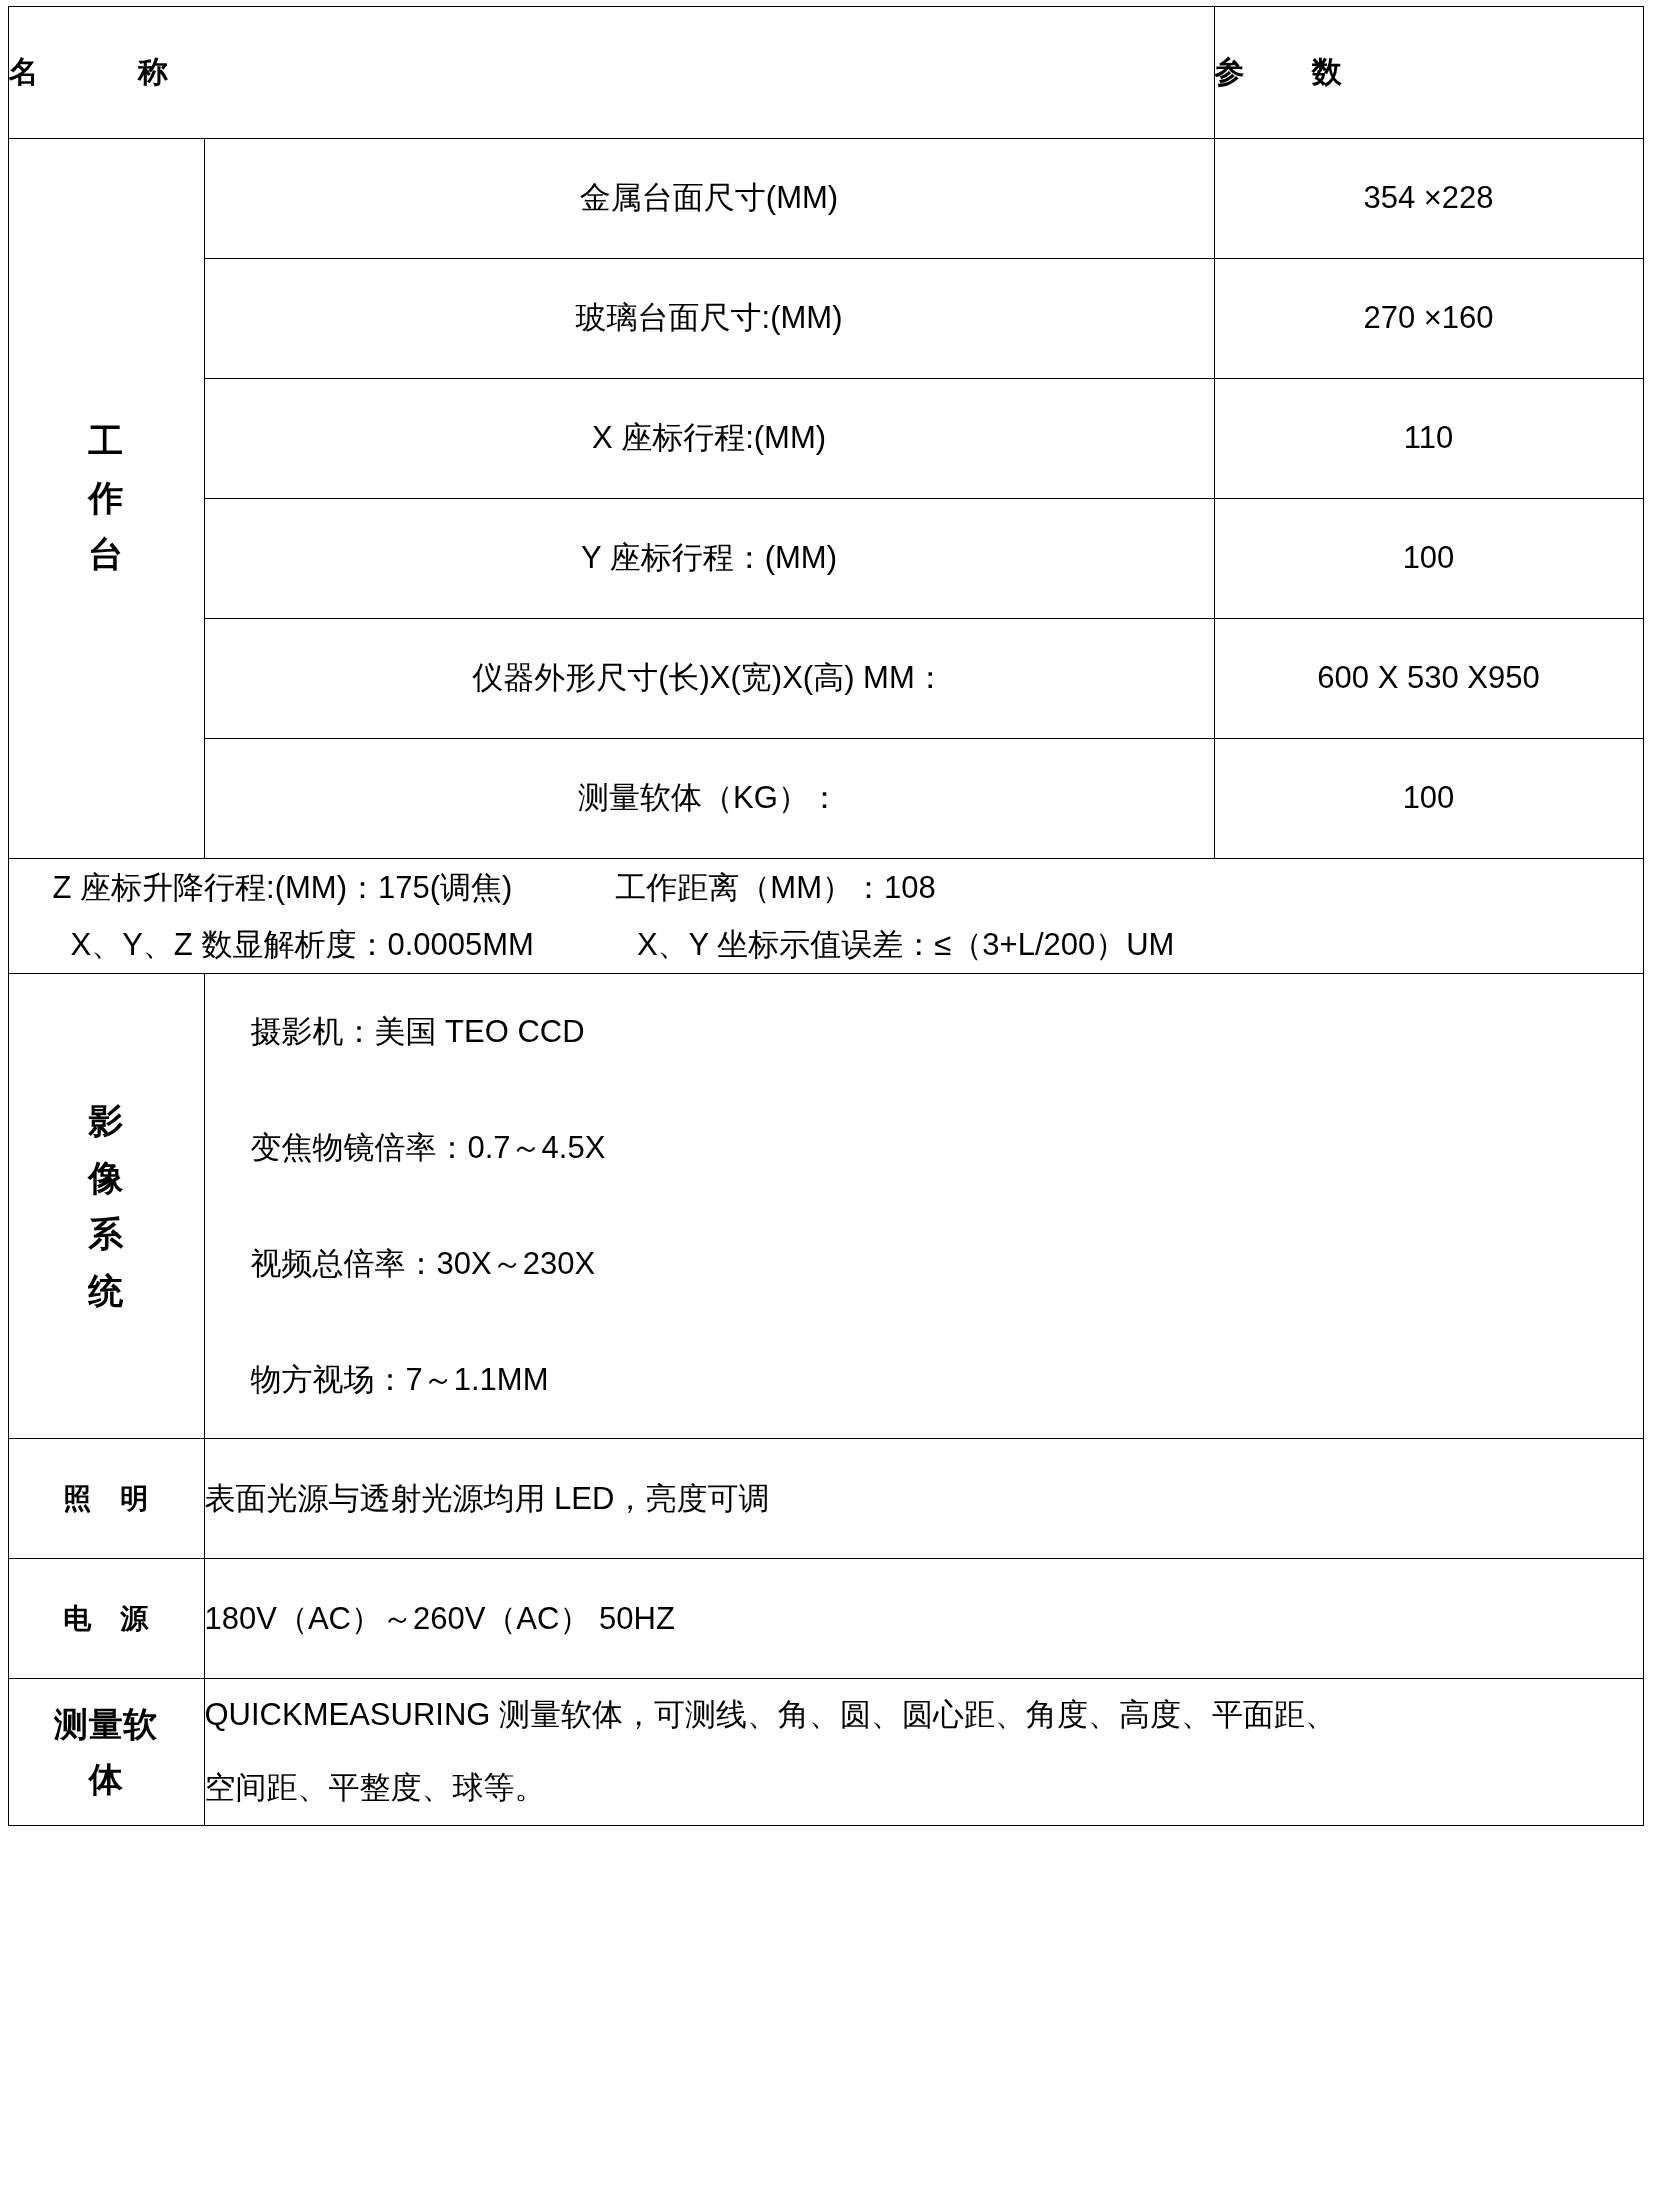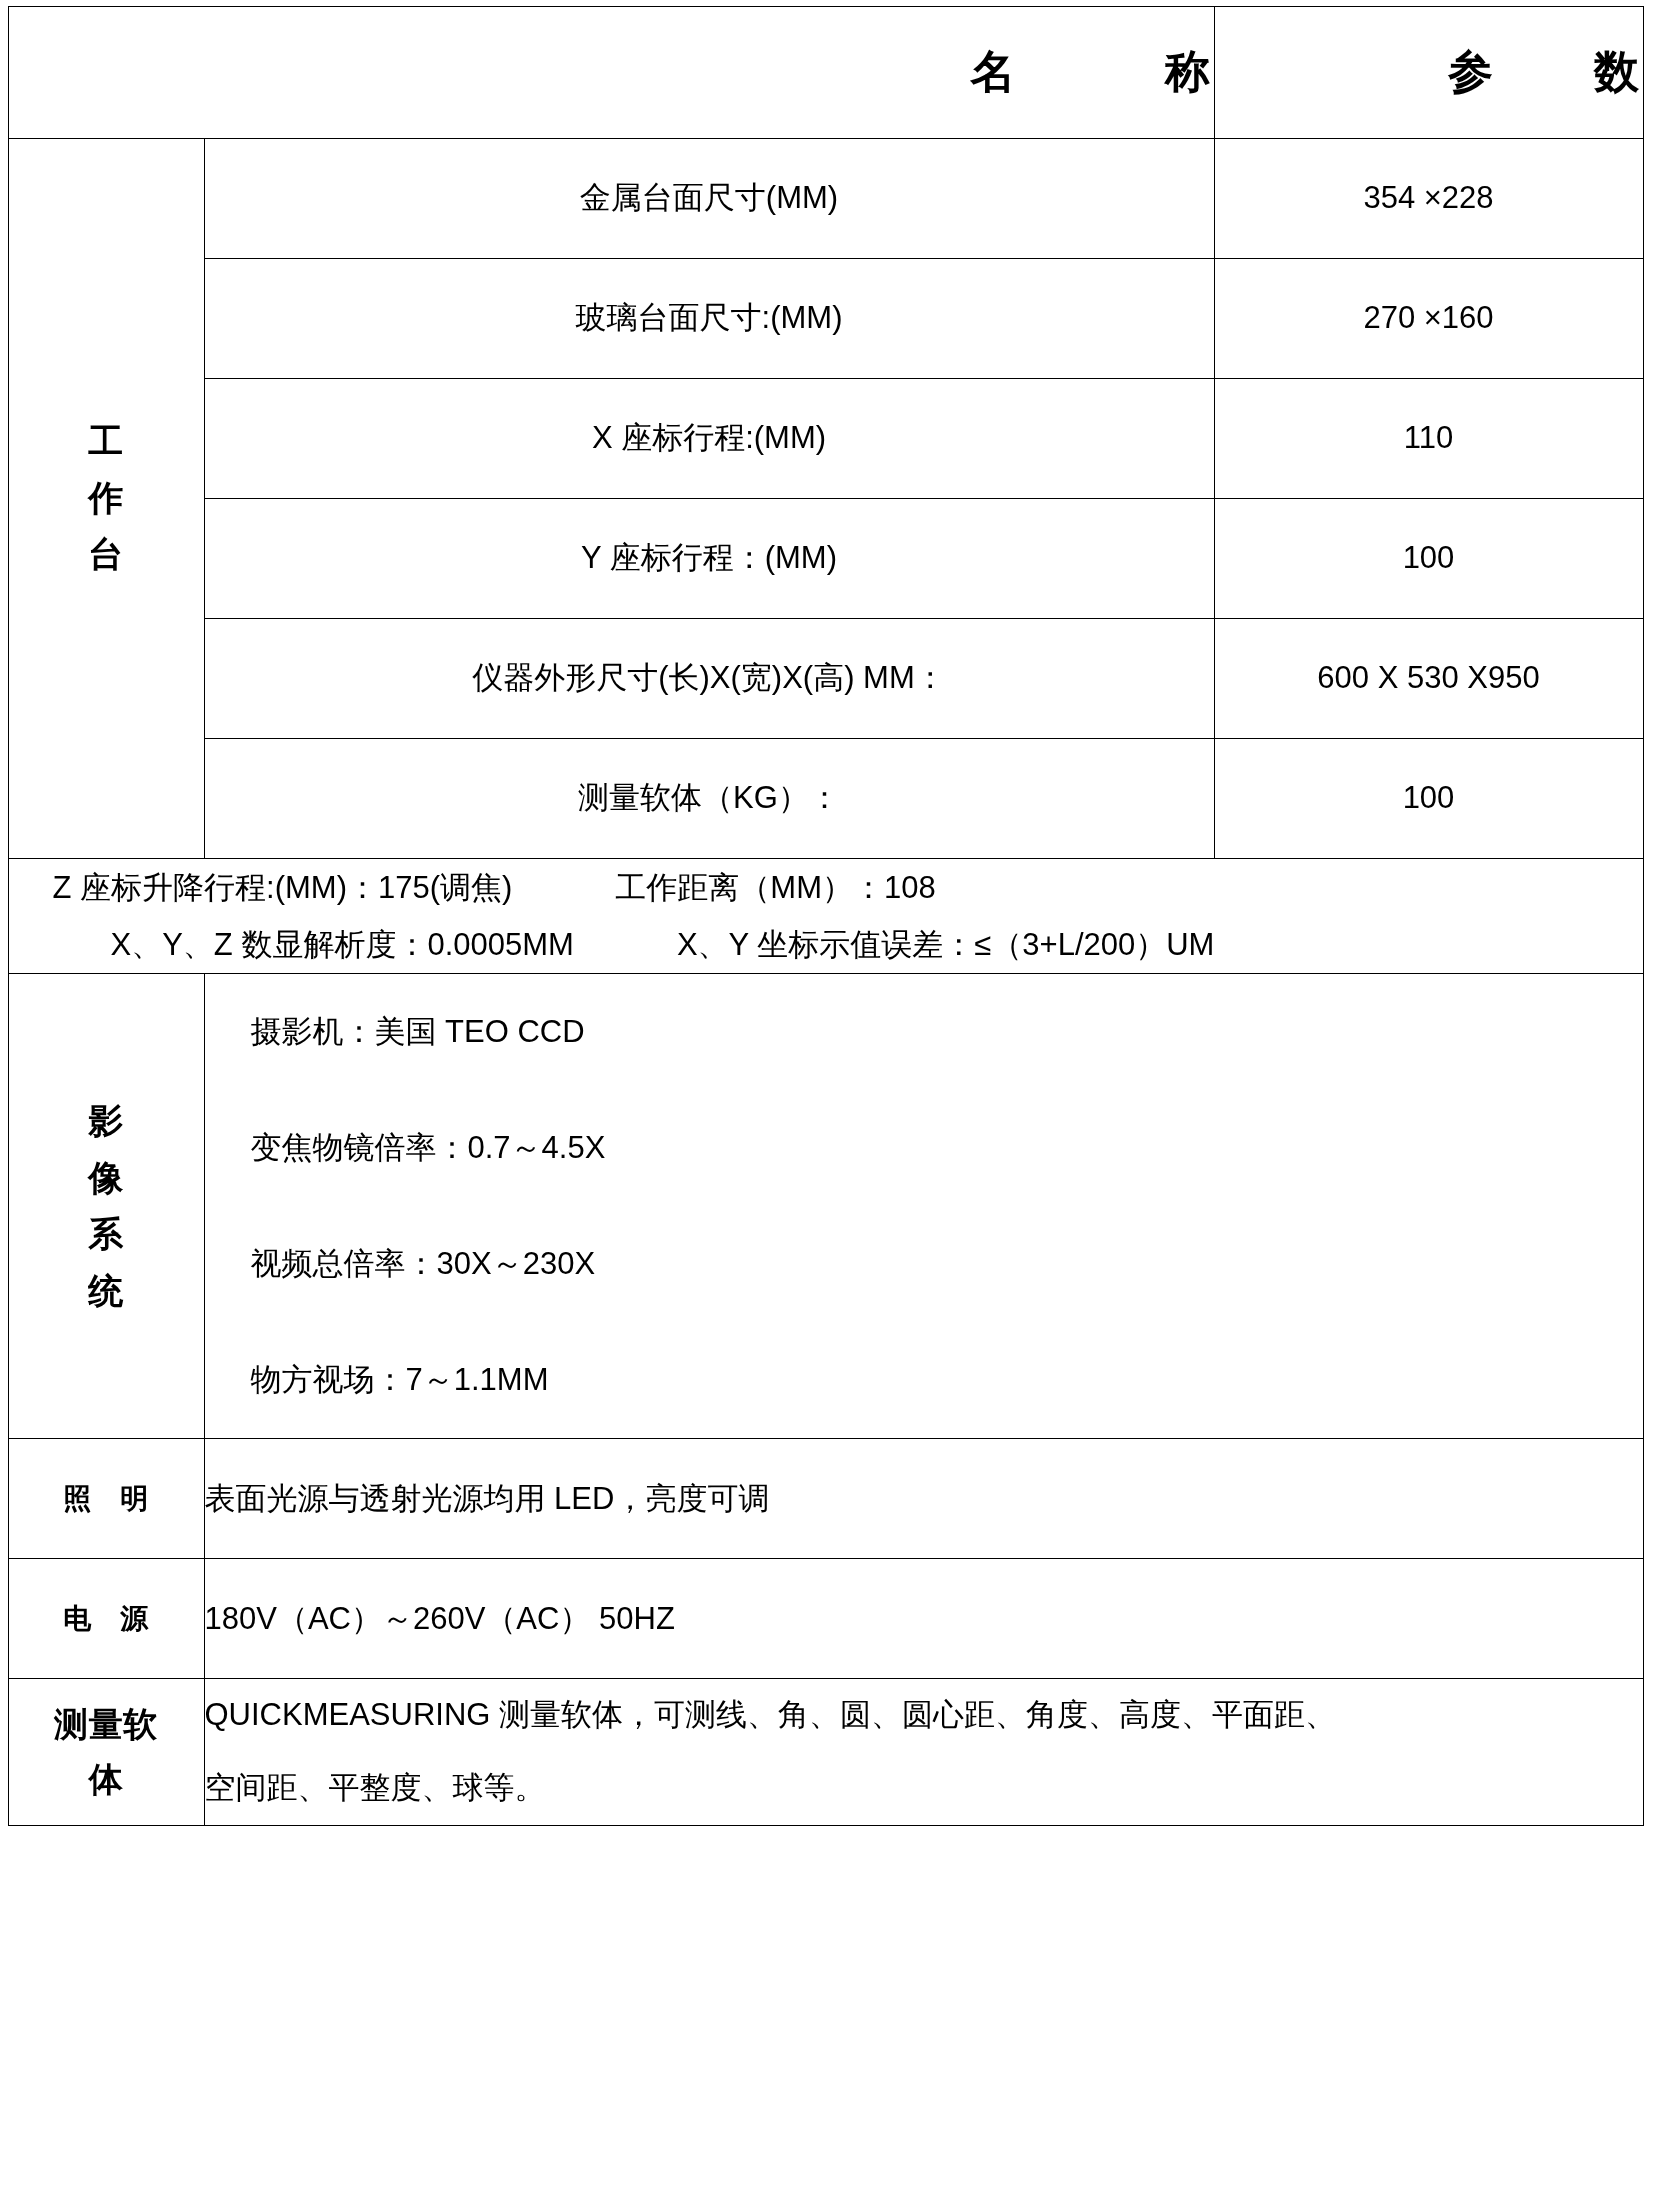--- a/index.html
+++ b/index.html
@@ -29,23 +29,23 @@
   }
 
   table.spec td {
     border: 1.9px solid #000000;
     vertical-align: middle;
     padding: 0;
   }
 
   
   .hdr {
-    text-align: right;
+    text-align: left;
     font-weight: bold;
-    font-size: 45px;
+    font-size: 30px;
     letter-spacing: 0.08em;
     height: 131px;
     font-family: Liberation Serif, serif;
   }
 
   
   .vlabel {
     width: 196px;
     text-align: center;
     font-weight: bold;
@@ -85,21 +85,21 @@
   .wide {
     font-size: 31px;
     line-height: 1.85;
     padding: 24px 0 24px 0;
   }
   .wide .line {
     display: block;
     padding-left: 44px;
   }
   .wide .line.second {
-    padding-left: 102px;
+    padding-left: 62px;
   }
   .gap-xl {
     display: inline-block;
     width: 103px;
   }
 
   
   .list {
     font-size: 31px;
     padding: 0;

